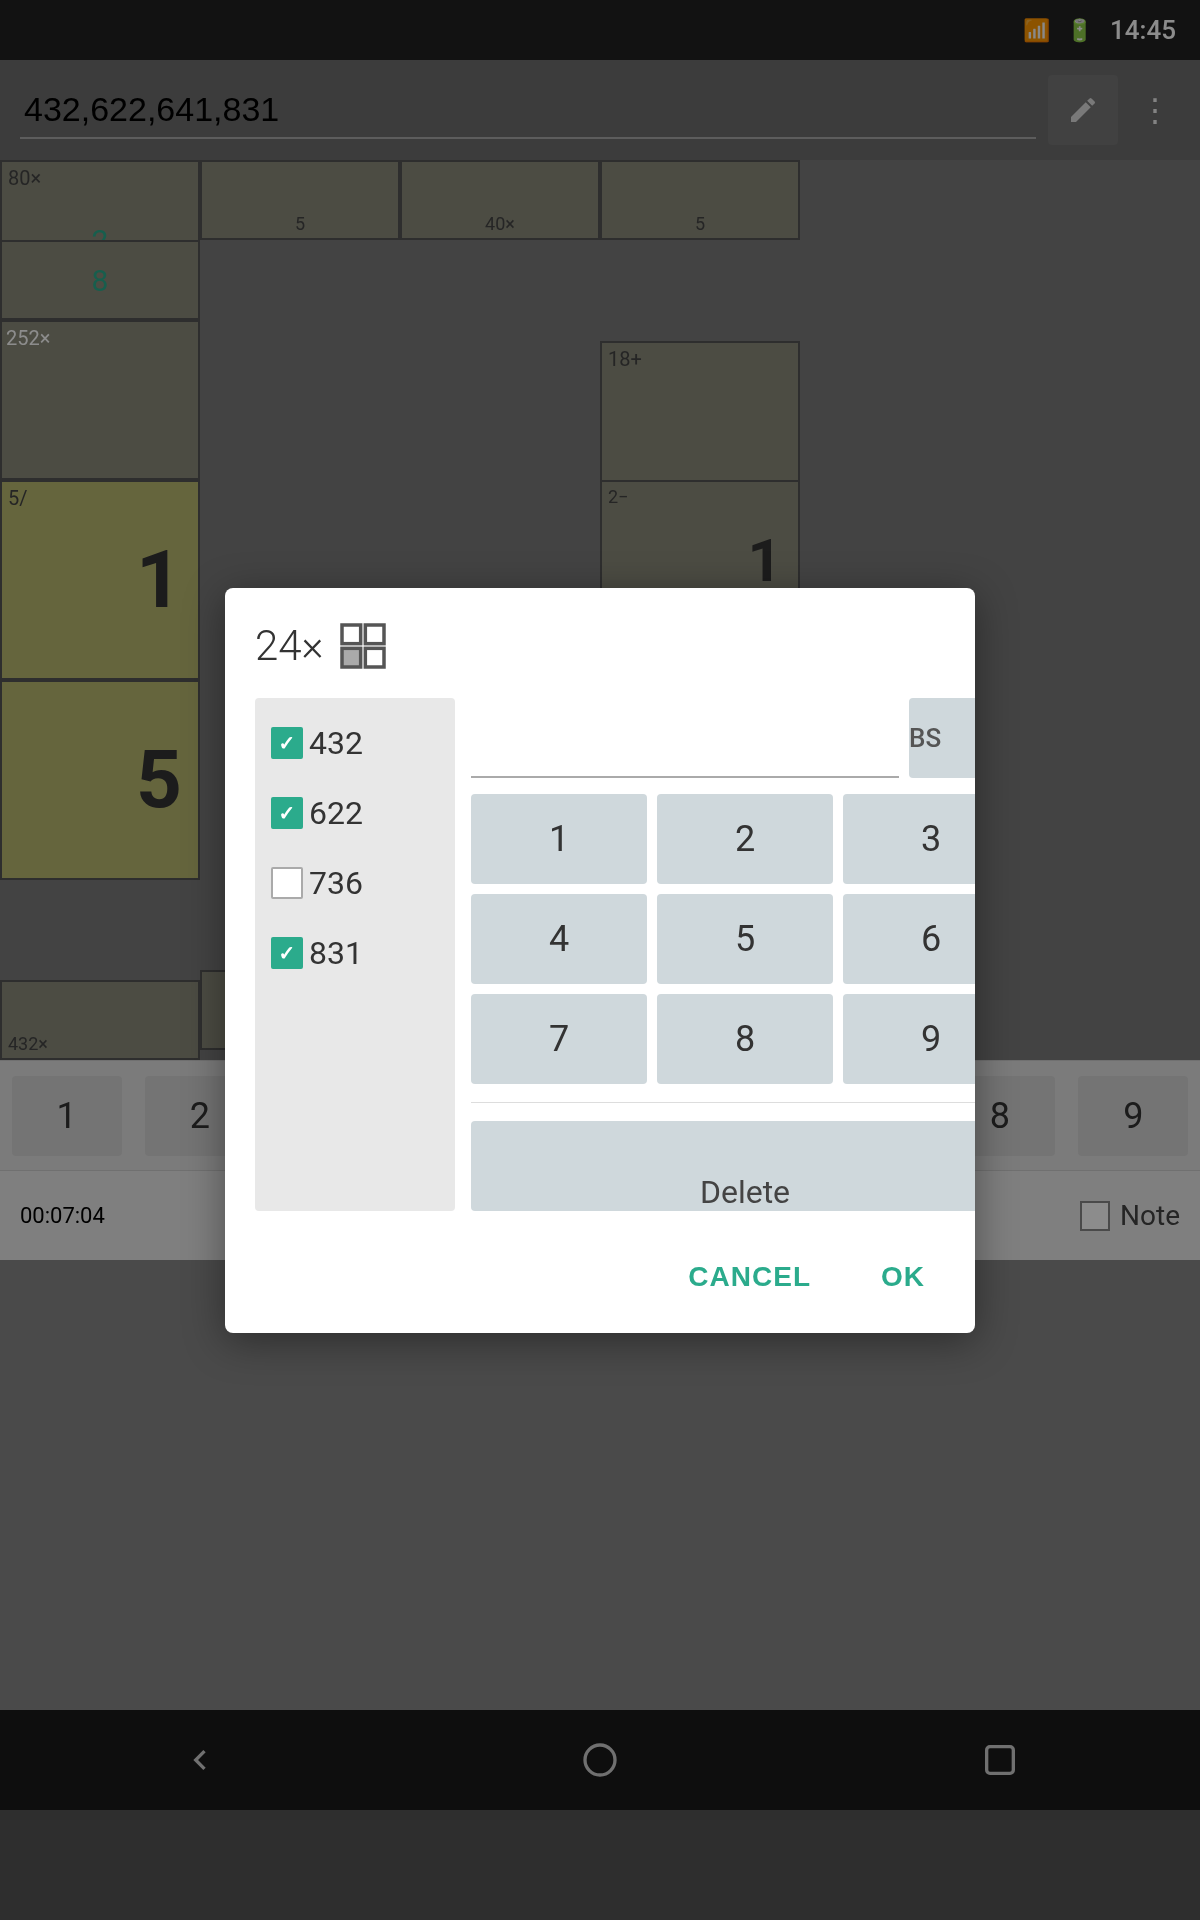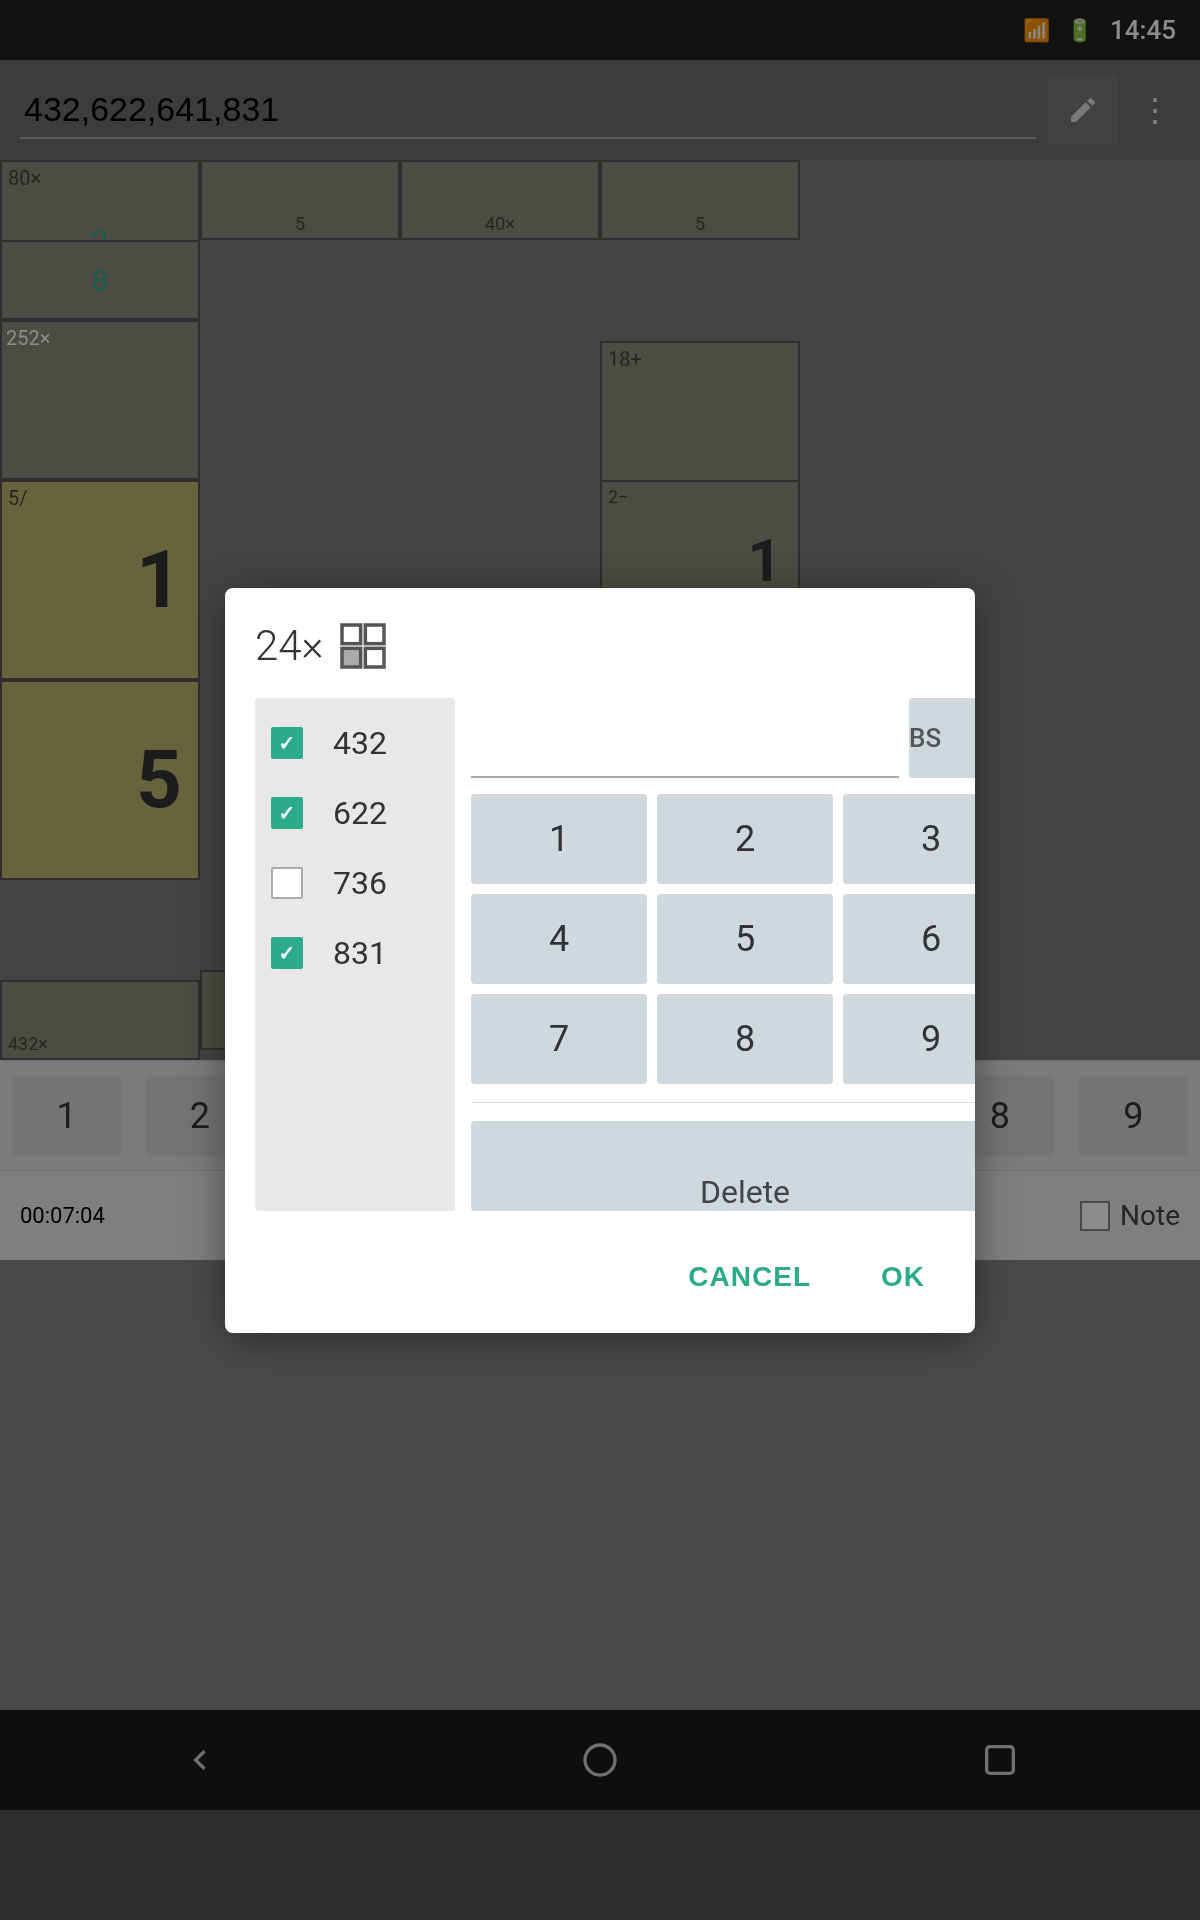--- a/index.html
+++ b/index.html
@@ -236,21 +236,21 @@
       padding: 12px 0;
       display: flex;
       flex-direction: column;
       gap: 4px;
       flex-shrink: 0;
     }
     .list-item {
       display: flex;
       align-items: center;
       padding: 14px 16px;
-      gap: 30px;
+      gap: 6px;
       cursor: pointer;
     }
     .checkbox {
       width: 32px;
       height: 32px;
       border: 2px solid #aaa;
       border-radius: 2px;
       background: #fff;
       flex-shrink: 0;
       display: flex;

